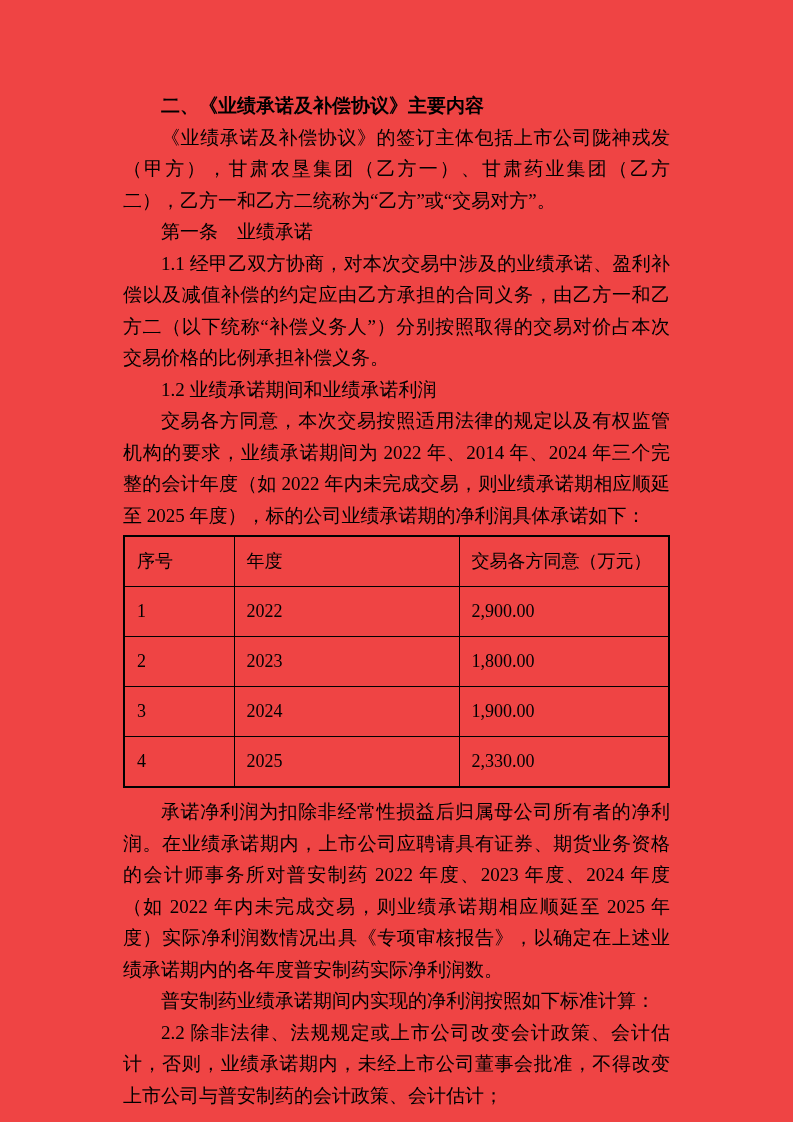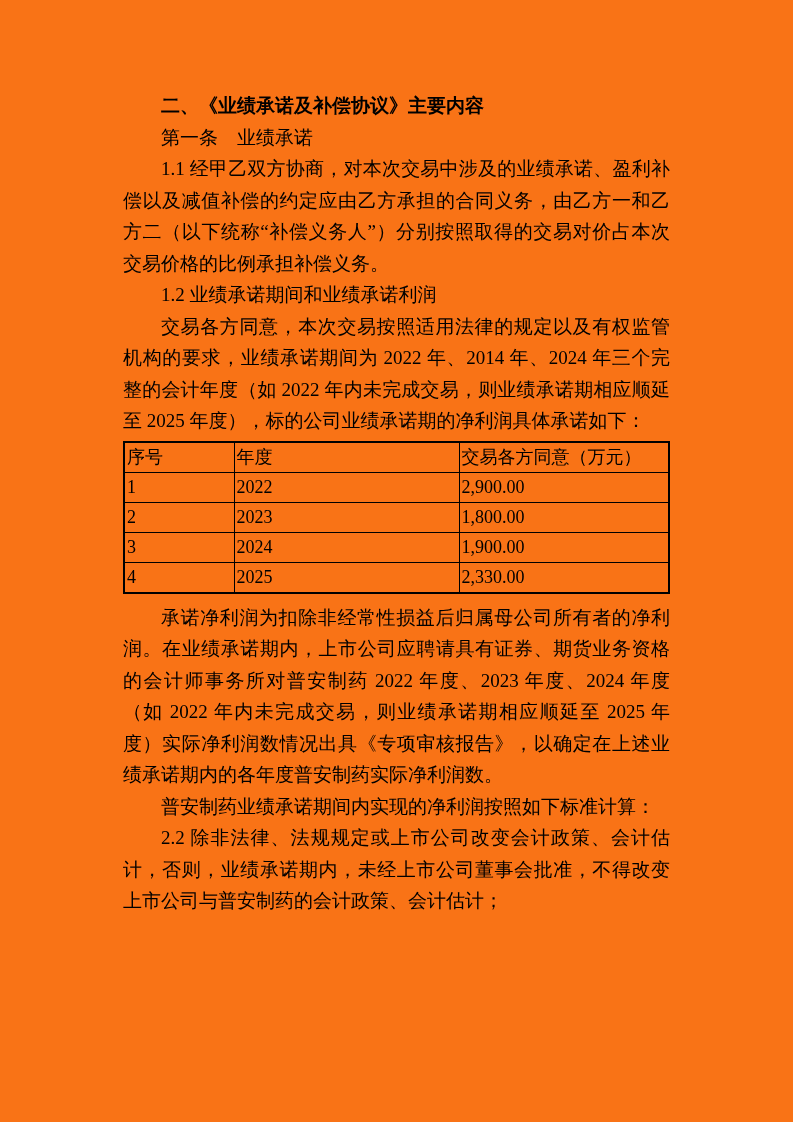--- a/index.html
+++ b/index.html
@@ -4,21 +4,21 @@
 <style>
   html, body {
     margin: 0;
     padding: 0;
     background: #ffffff;
   }
   .page {
     position: relative;
     width: 793px;
     height: 1122px;
-    background: #f97316;
+    background: #ef4444;
     overflow: hidden;
     font-family: "Liberation Serif", "DejaVu Serif", serif;
     color: #000000;
   }
   .content {
     position: absolute;
     left: 123px;
     top: 90px;
     width: 547px;
     font-size: 19px;
@@ -49,35 +49,36 @@
   }
   table.commit-table th,
   table.commit-table td {
     border: 1px solid #000000;
     height: 25px;
     line-height: 25px;
     text-align: center;
     vertical-align: middle;
     font-size: 18px;
     font-weight: normal;
-    padding: 2px;
+    padding: 12px;
     text-indent: 0;
   }
   .col-index  { width: 110px; }
   .col-year   { width: 225px; }
   .col-profit { width: auto;  }
 </style>
 </head>
 <body>
 
 <div class="page">
   <div class="content">
 
     <h2 class="doc-heading">二、《业绩承诺及补偿协议》主要内容</h2>
 
+    <p>《业绩承诺及补偿协议》的签订主体包括上市公司陇神戎发（甲方），甘肃农垦集团（乙方一）、甘肃药业集团（乙方二），乙方一和乙方二统称为“乙方”或“交易对方”。</p>
 
     <p>第一条　业绩承诺</p>
 
     <p>1.1 经甲乙双方协商，对本次交易中涉及的业绩承诺、盈利补偿以及减值补偿的约定应由乙方承担的合同义务，由乙方一和乙方二（以下统称“补偿义务人”）分别按照取得的交易对价占本次交易价格的比例承担补偿义务。</p>
 
     <p>1.2 业绩承诺期间和业绩承诺利润</p>
 
     <p>交易各方同意，本次交易按照适用法律的规定以及有权监管机构的要求，业绩承诺期间为 2022 年、2014 年、2024 年三个完整的会计年度（如 2022 年内未完成交易，则业绩承诺期相应顺延至 2025 年度），标的公司业绩承诺期的净利润具体承诺如下：</p>
 
     <table class="commit-table">

